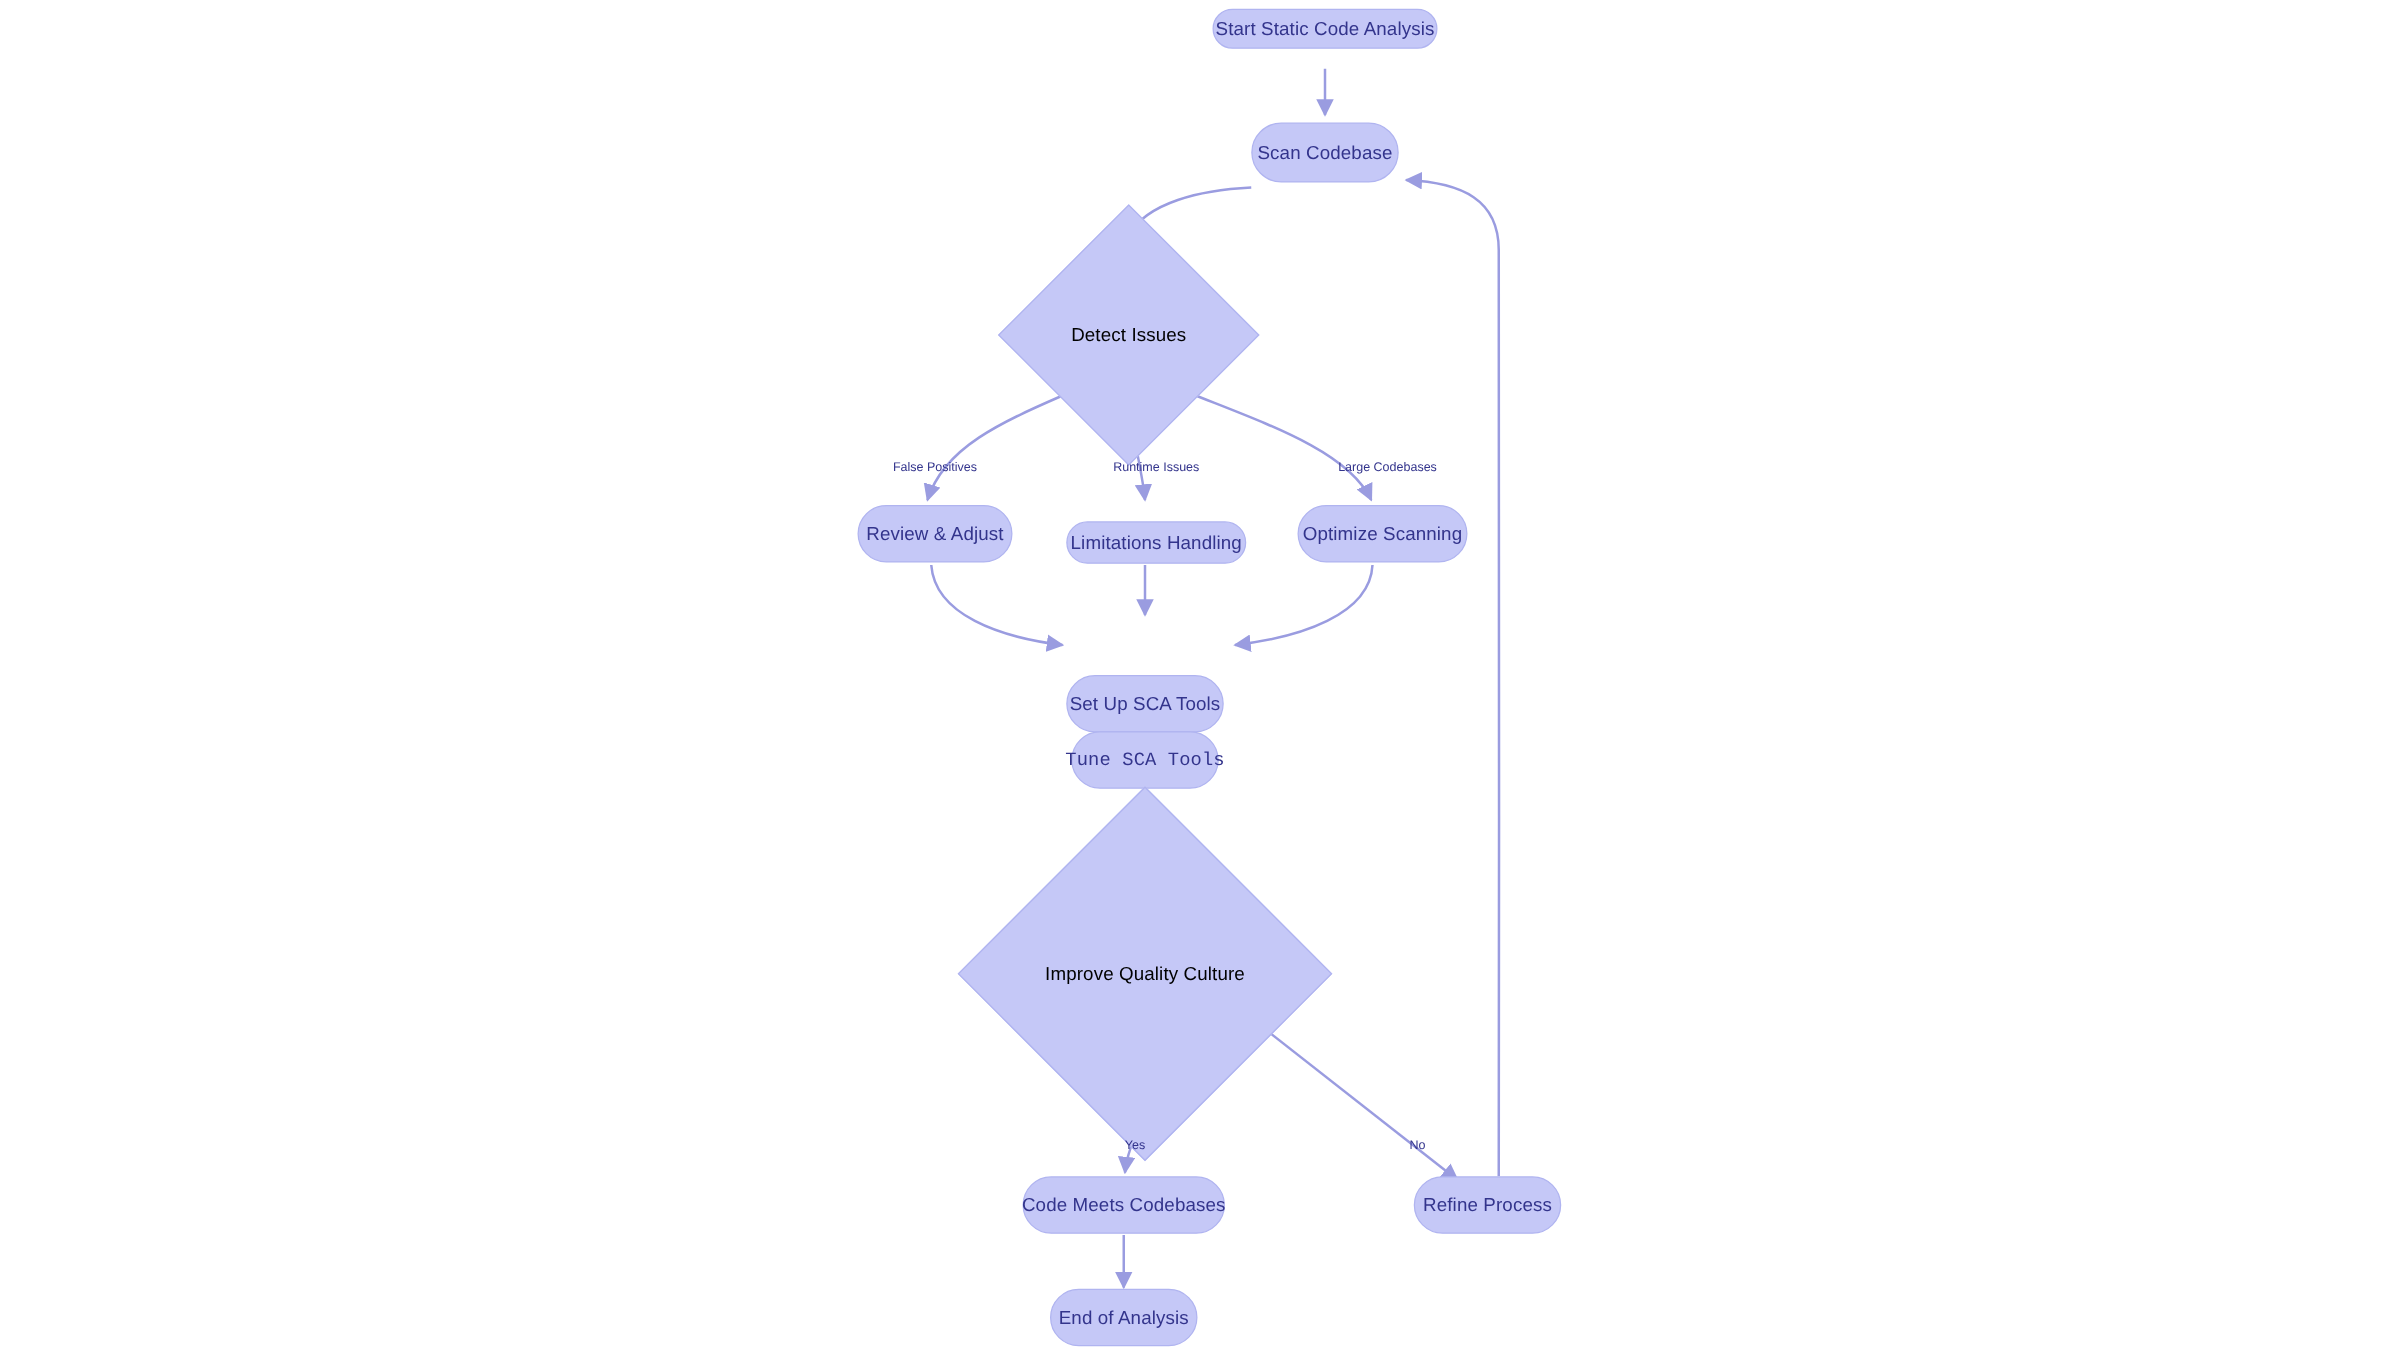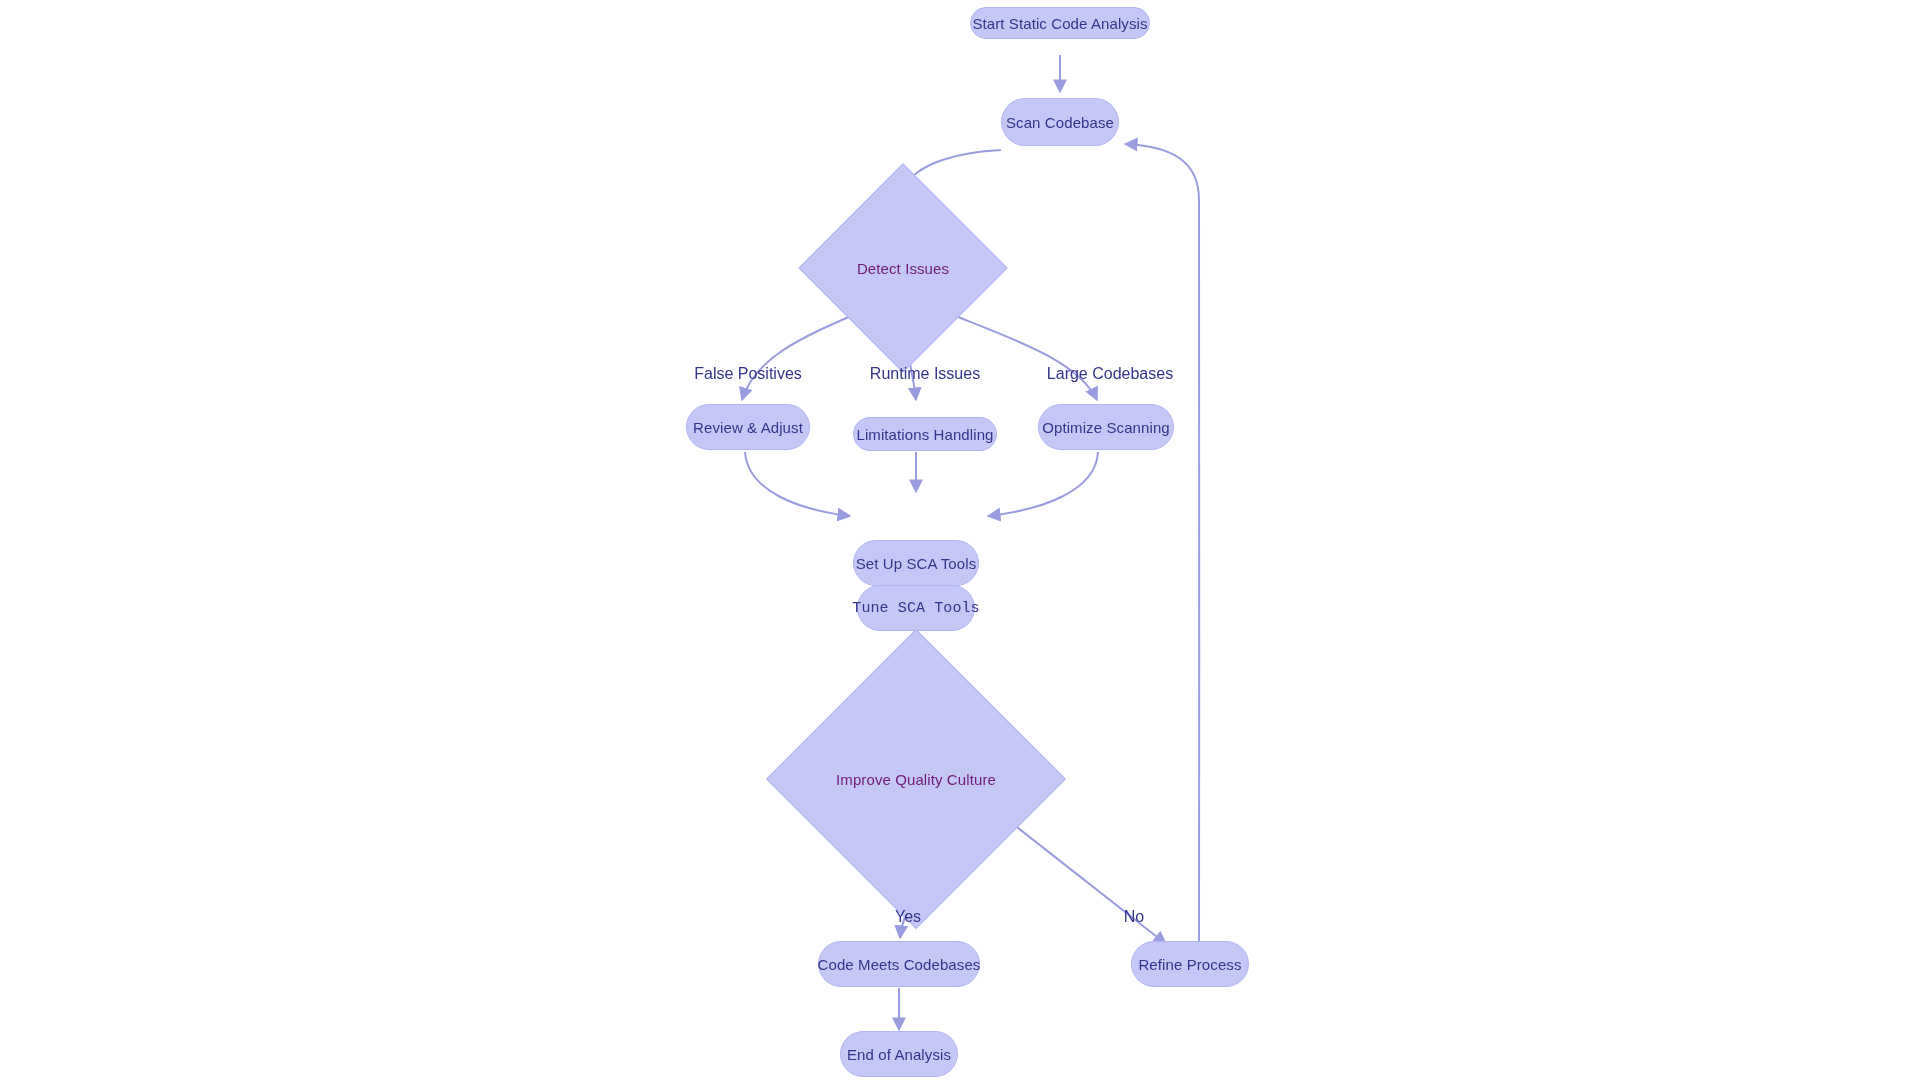--- a/index.html
+++ b/index.html
@@ -64,28 +64,28 @@
     width: 100%;
     height: 100%;
     background: #c5c8f7;
     border: 1px solid #b0b4f0;
     transform: rotate(45deg);
     box-sizing: border-box;
   }
   .diamond-label {
     position: relative;
     z-index: 2;
-    color: #701a75;
+    color: #000000;
     font-size: 15px;
     white-space: nowrap;
   }
   .edge-label {
     position: absolute;
     color: #33348c;
-    font-size: 16px;
+    font-size: 10px;
     white-space: nowrap;
     background: transparent;
     transform: translate(-50%, -50%);
   }
 </style>
 </head>
 <body>
 
 <div id="canvas">
 

